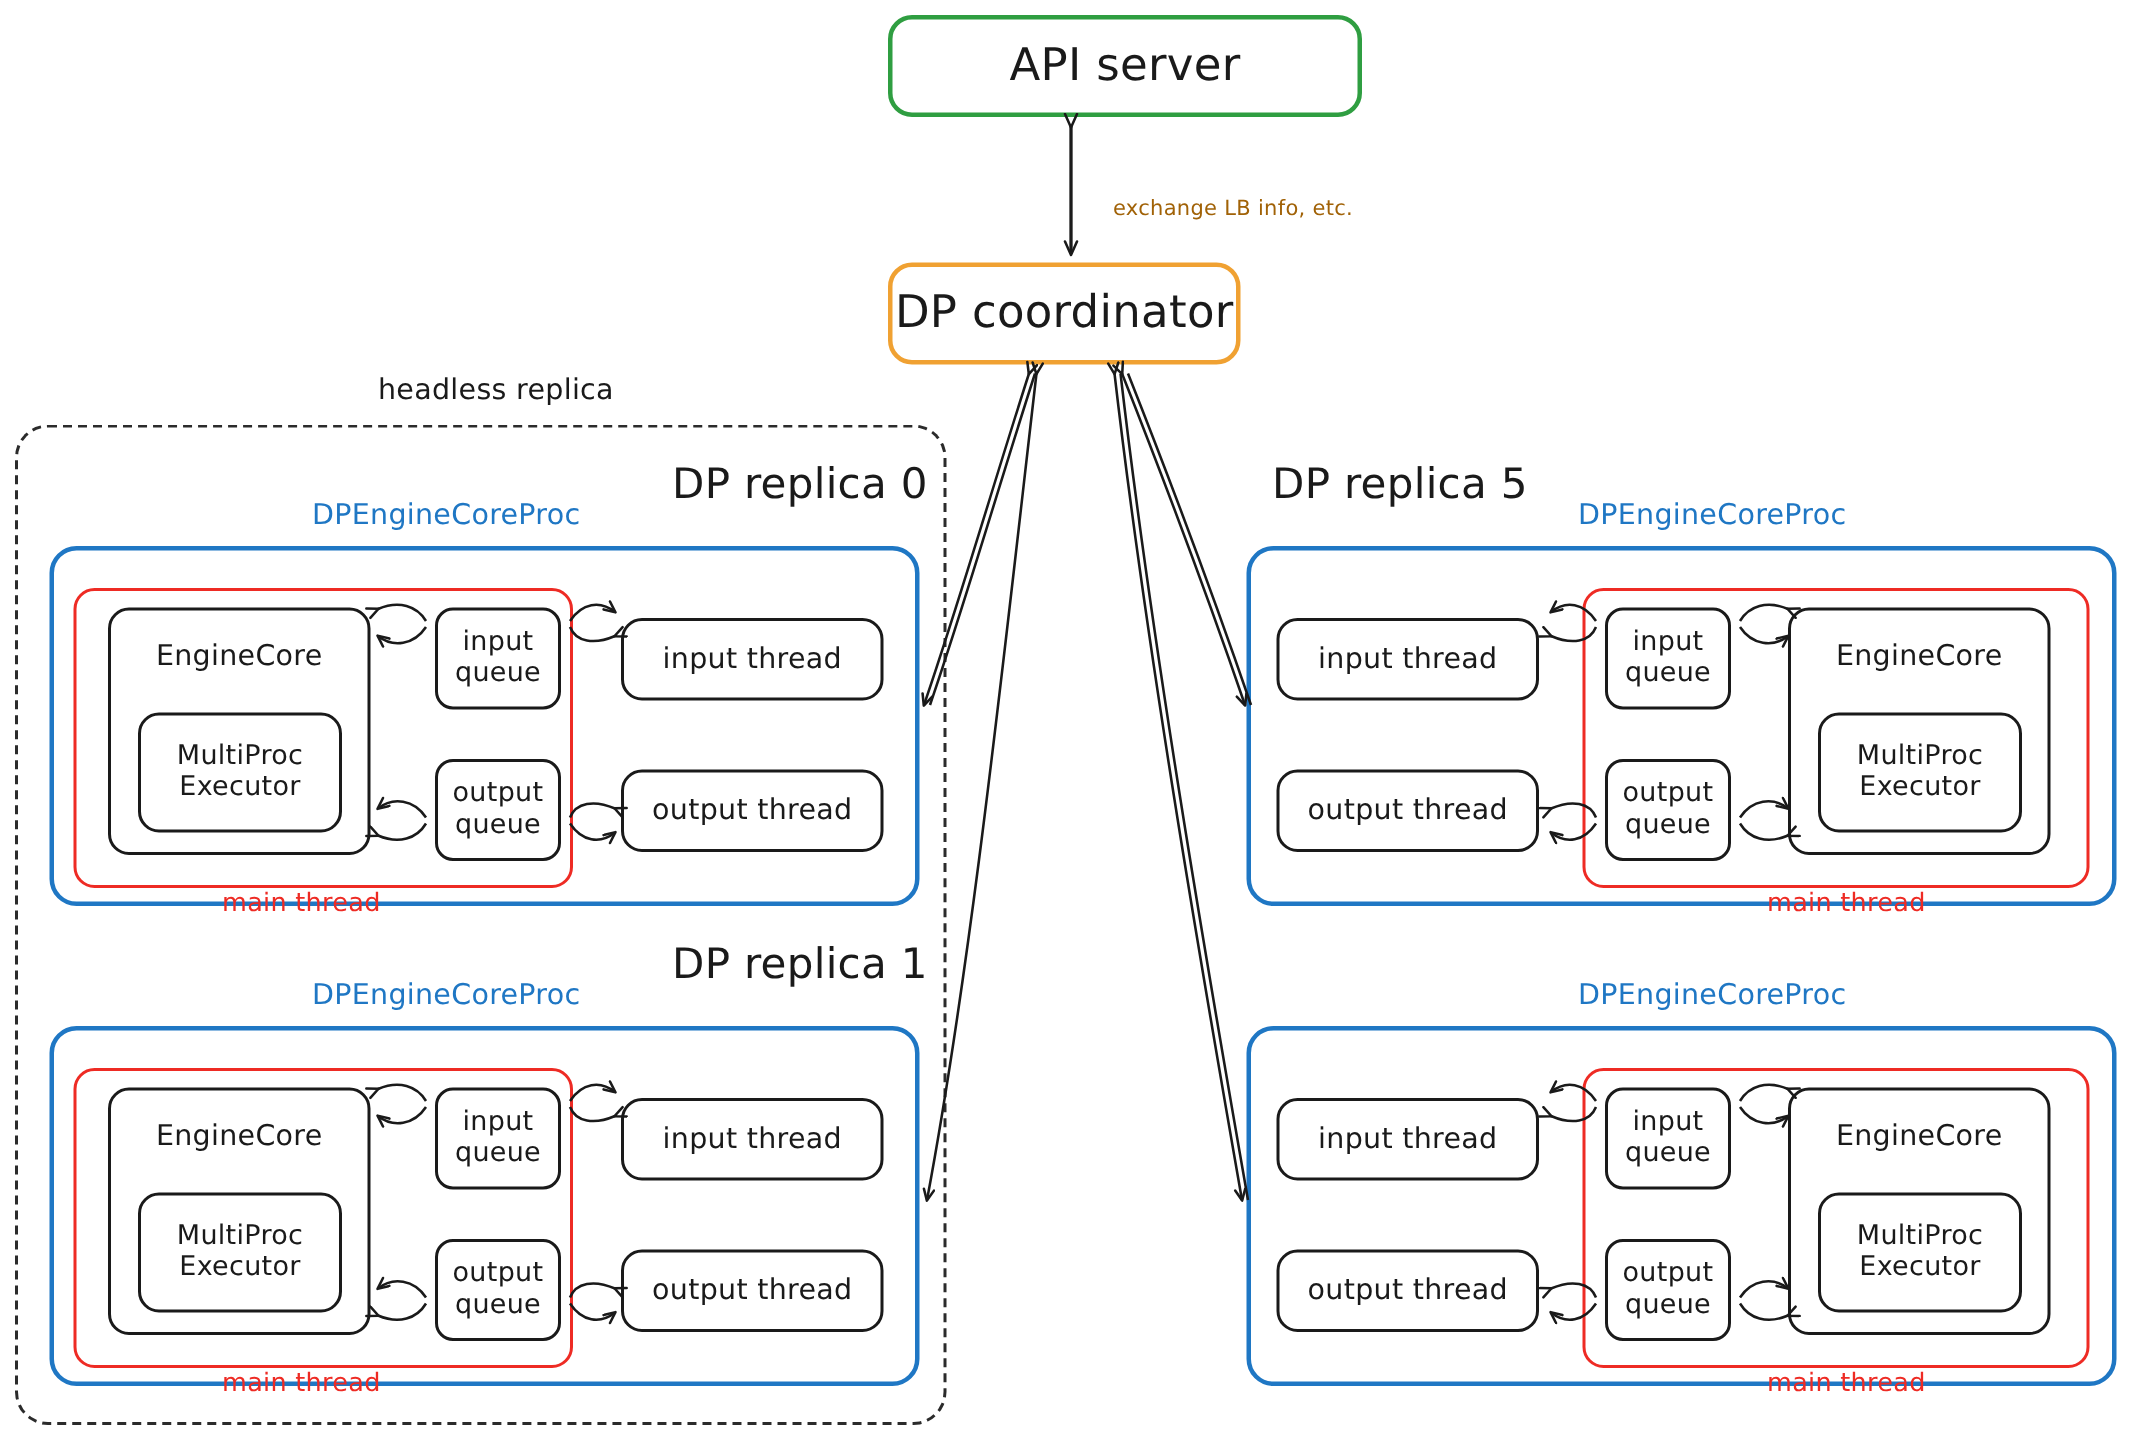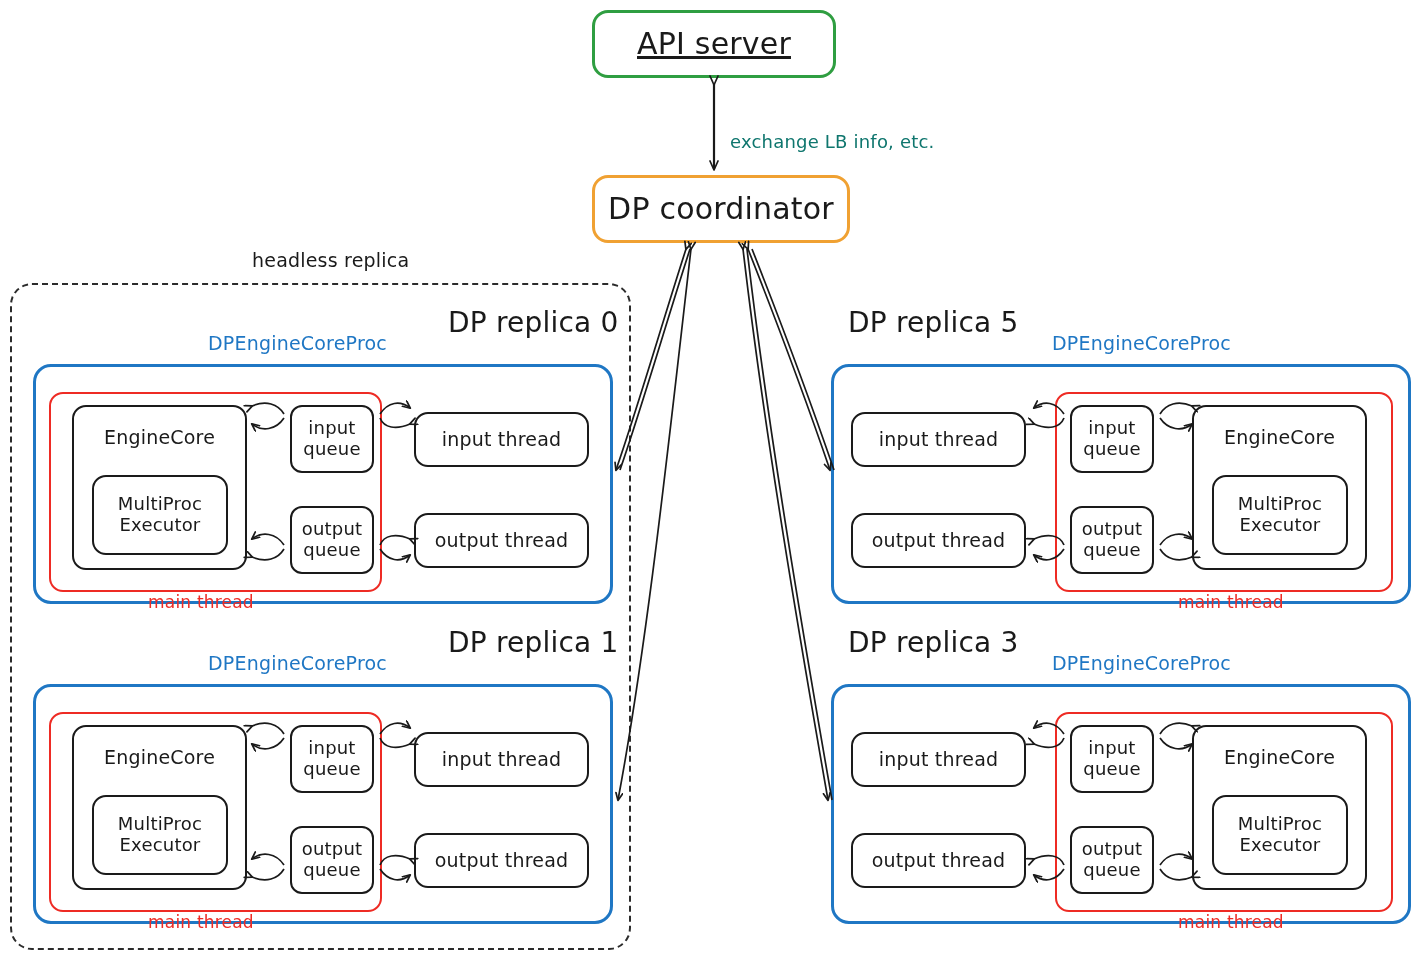--- a/index.html
+++ b/index.html
@@ -58,42 +58,42 @@
   .lbl {
     position: absolute;
     white-space: nowrap;
     color: #1a1a1a;
     font-size: 19px;
   }
   .lbl.blue { color: #1f77c4; font-size: 19px; }
   .lbl.red  { color: #ee2b24; font-size: 17px; }
   .lbl.replica { font-size: 28px; color: #1a1a1a; margin-left: 20px; }
   .lbl.headless { font-size: 19px; color: #1a1a1a; }
-  .lbl.exchange { font-size: 18px; color: #0f766e; }
+  .lbl.exchange { font-size: 14px; color: #a16207; margin-left: 12px; }
 
   svg.overlay {
     position: absolute;
     left: 0; top: 0;
     width: 1420px;
     height: 960px;
     pointer-events: none;
   }
   .stroke { fill: none; stroke: #1a1a1a; stroke-width: 2.2; }
   .thin   { fill: none; stroke: #1a1a1a; stroke-width: 1.7; }
 </style>
 </head>
 <body>
 
 <div id="canvas">
 
-  <div class="node green bigtitle hand" style="left:592px; top:10px; width:244px; height:68px;text-decoration:underline;">
+  <div class="node green bigtitle hand" style="left:592px; top:10px; width:316px; height:68px;">
     <span>API server</span>
   </div>
 
-  <div class="node orange bigtitle hand" style="left:592px; top:175px; width:258px; height:68px;">
+  <div class="node orange bigtitle hand" style="left:592px; top:175px; width:235px; height:68px;">
     <span>DP coordinator</span>
   </div>
 
   <div class="lbl exchange hand" style="left:730px; top:131px;">exchange LB info, etc.</div>
 
   <div class="lbl headless hand" style="left:252px; top:249px;">headless replica</div>
   <div class="frame dashed" style="left:10px; top:283px; width:621px; height:667px;"></div>
 
   <div class="lbl replica hand" style="left:428px; top:306px;">DP replica 0</div>
   <div class="lbl blue hand" style="left:208px; top:332px;">DPEngineCoreProc</div>
@@ -175,21 +175,20 @@
 queue</span>
   </div>
   <div class="node hand" style="left:1192px; top:405px; width:175px; height:165px; align-items:flex-start; padding-top:20px;">
     <span>EngineCore</span>
   </div>
   <div class="node hand" style="left:1212px; top:475px; width:136px; height:80px; font-size:18px;">
     <span>MultiProc
 Executor</span>
   </div>
 
-  <div class="lbl replica hand" style="left:828px; top:626px;">DP replica 3</div>
   <div class="lbl blue hand" style="left:1052px; top:652px;">DPEngineCoreProc</div>
 
   <div class="frame blue" style="left:831px; top:684px; width:580px; height:240px;"></div>
   <div class="frame red" style="left:1055px; top:712px; width:338px; height:200px;"></div>
   <div class="lbl red hand" style="left:1178px; top:912px;">main thread</div>
 
   <div class="node hand" style="left:851px; top:732px; width:175px; height:55px;">
     <span>input thread</span>
   </div>
   <div class="node hand" style="left:851px; top:833px; width:175px; height:55px;">

